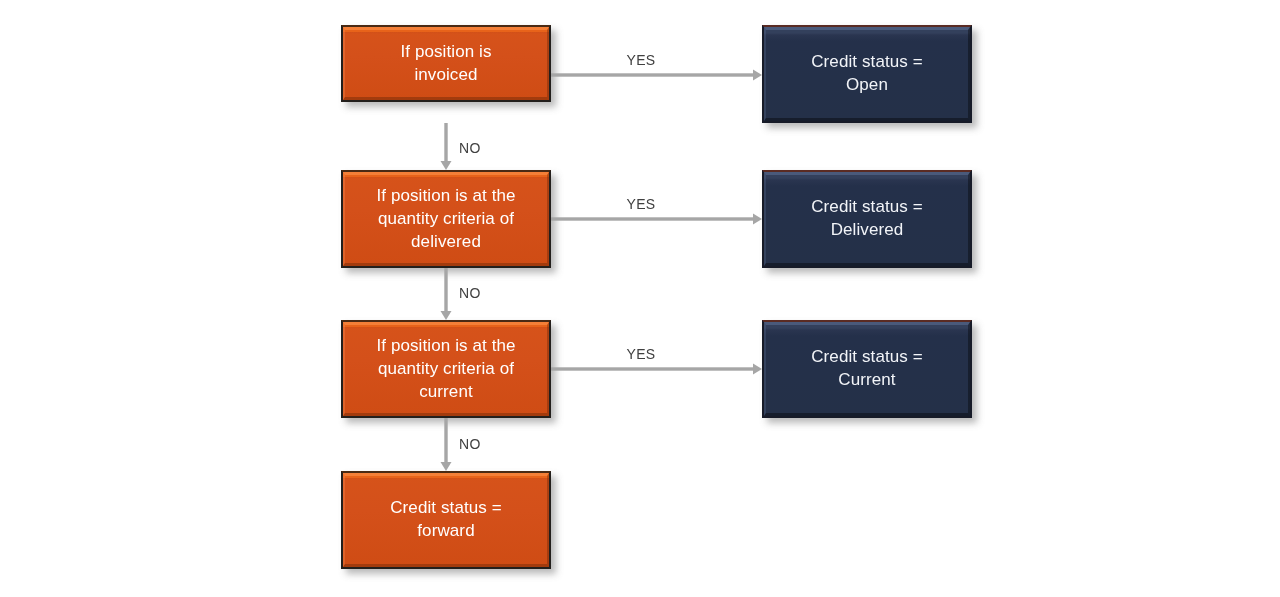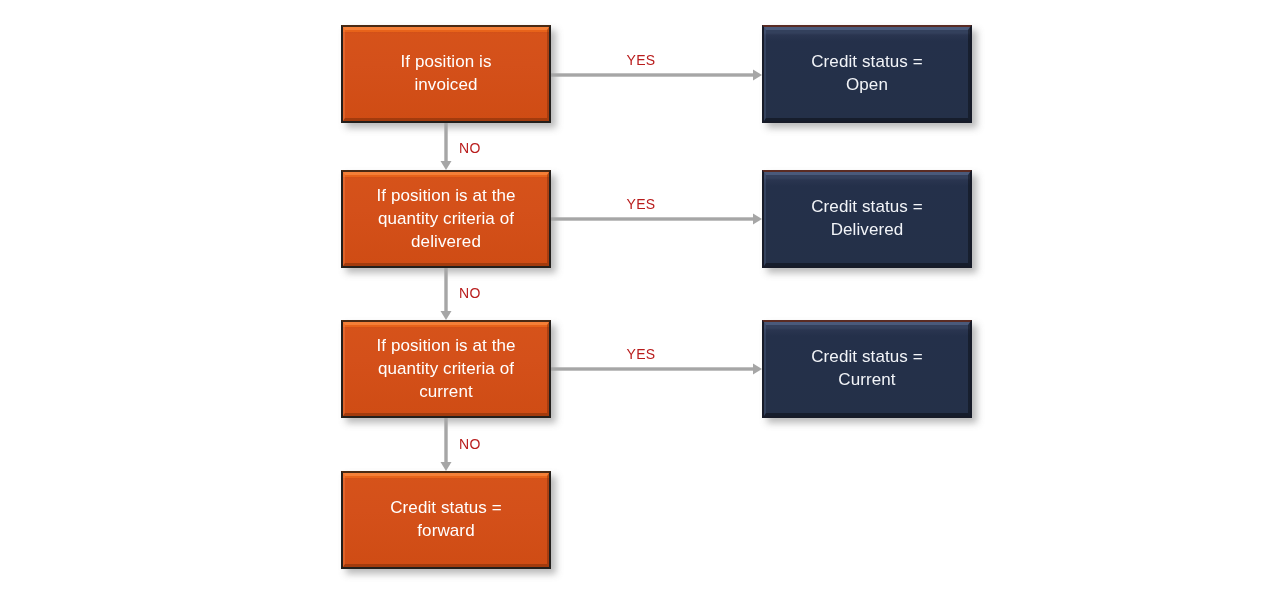--- a/index.html
+++ b/index.html
@@ -92,32 +92,32 @@
 
   
   .conn {
     position: absolute;
   }
   .conn svg { display: block; overflow: visible; }
 
   .edge-label {
     position: absolute;
     font-size: 14px;
-    color: #b91c1c;
+    color: #404040;
     letter-spacing: .3px;
     white-space: nowrap;
     font-family: "Liberation Sans", sans-serif;
   }
 </style>
 </head>
 <body>
 
 <div id="canvas">
 
-  <div class="node orange" id="node-n1" style="left: 341px; top: 25px; width: 210px; height: 98px;">
+  <div class="node orange" id="node-n1" style="left: 341px; top: 25px; width: 210px; height: 77px;">
     <span class="label">If position is
 invoiced</span>
   </div>
 
   <div class="node navy" id="node-n2" style="left: 762px; top: 25px; width: 210px; height: 98px;">
     <span class="label">Credit status =
 Open</span>
   </div>
 
   <div class="node orange" id="node-n3" style="left: 341px; top: 170px; width: 210px; height: 98px;">

